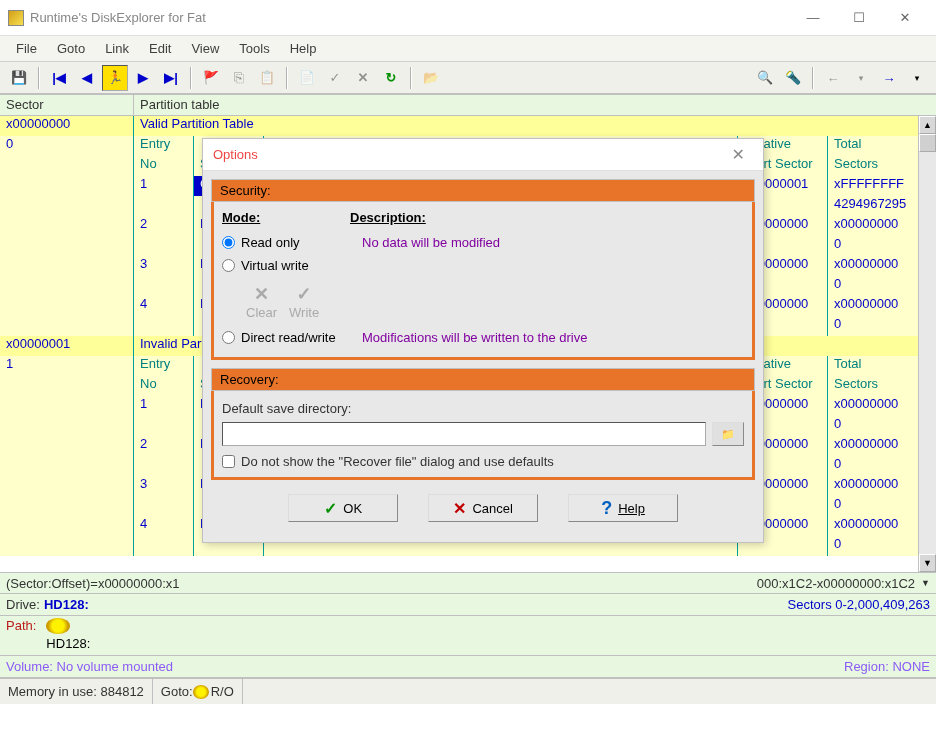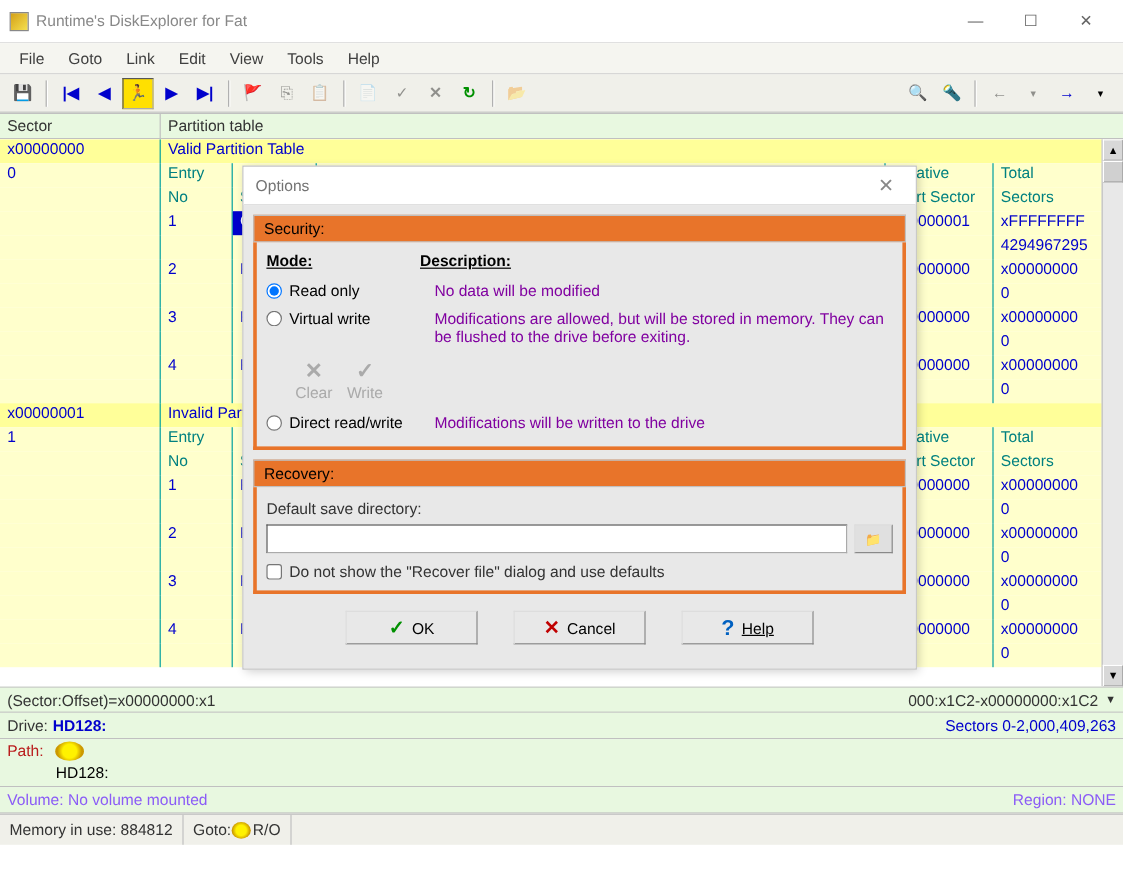--- a/index.html
+++ b/index.html
@@ -45,21 +45,21 @@
 .pathbar .lbl { color: #b91c1c; margin-right: 10px; }
 .pathbar .ico2 { width: 24px; height: 16px; background: radial-gradient(circle,#fff200 40%, #cc9900 70%); border-radius: 50%; margin-bottom: 2px; }
 .volbar { height: 22px; background: #e8f8e0; border-bottom: 1px solid #c0c0c0; display: flex; align-items: center; padding: 0 6px; color: #8b5cf6; }
 .volbar .r { margin-left: auto; }
 .statusbar { height: 26px; background: #f0f0ea; border-top: 1px solid #c0c0c0; display: flex; align-items: center; }
 .statusbar .cell { padding: 2px 8px; border-right: 1px solid #c0c0c0; height: 100%; display: flex; align-items: center; color: #333; }
 .statusbar .ico3 { display: inline-block; width: 16px; height: 14px; background: radial-gradient(circle,#fff200 40%, #cc9900 70%); border-radius: 50%; margin-right: 2px; }
 
 .dialog { position: absolute; left: 202px; top: 138px; width: 562px; background: #f0f0f0; border: 1px solid #c0c0c0; box-shadow: 2px 2px 8px rgba(0,0,0,0.2); }
 .dlgtitle { height: 32px; display: flex; align-items: center; padding: 0 10px; background: #fff; border-bottom: 1px solid #e0e0e0; }
-.dlgtitle span { color: #737373; }
+.dlgtitle span { color: #ef4444; }
 .dlgtitle .x { margin-left: auto; color: #888; font-size: 16px; padding: 4px 8px; }
 .dlgbody { padding: 8px; background: #e8e8e8; }
 .section-hdr { background: #e8742a; color: #000; padding: 3px 8px; border: 1px solid #c0c0c0; }
 .section-body { background: #e8e8e8; border: 3px solid #e8742a; border-top: none; padding: 8px; margin-bottom: 8px; }
 .modehdr { display: flex; padding-bottom: 6px; }
 .modehdr span { text-decoration: underline; font-weight: bold; color: #000; }
 .modehdr .m1 { width: 128px; }
 .radiorow { display: flex; align-items: flex-start; padding: 4px 0; }
 .radiorow .radio { width: 140px; display: flex; align-items: center; }
 .radiorow input { margin-right: 6px; }
@@ -369,21 +369,20 @@
             <input type="radio" checked="" style="">
             <span>Read only</span>
           </label>
         <div class="desc">No data will be modified</div>
       </div>
       <div class="radiorow">
         <label class="radio">
             <input type="radio" style="">
             <span>Virtual write</span>
           </label>
-        <div class="desc">Modifications are allowed, but will be stored in memory. They can be flushed to the drive before exiting.</div>
       </div>
       <div class="clearwrite">
         <div class="cw">
             <span class="glyph">✕</span>
             <span>Clear</span>
           </div>
         <div class="cw">
             <span class="glyph">✓</span>
             <span>Write</span>
           </div>

